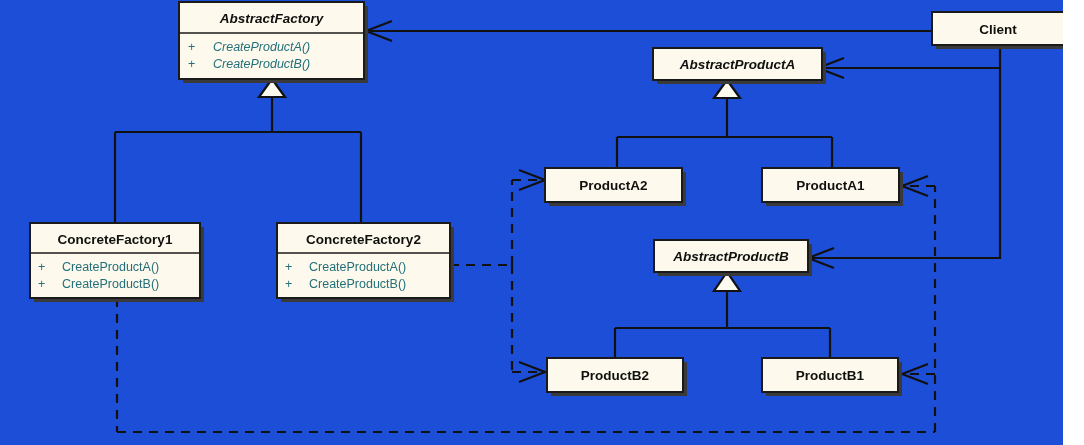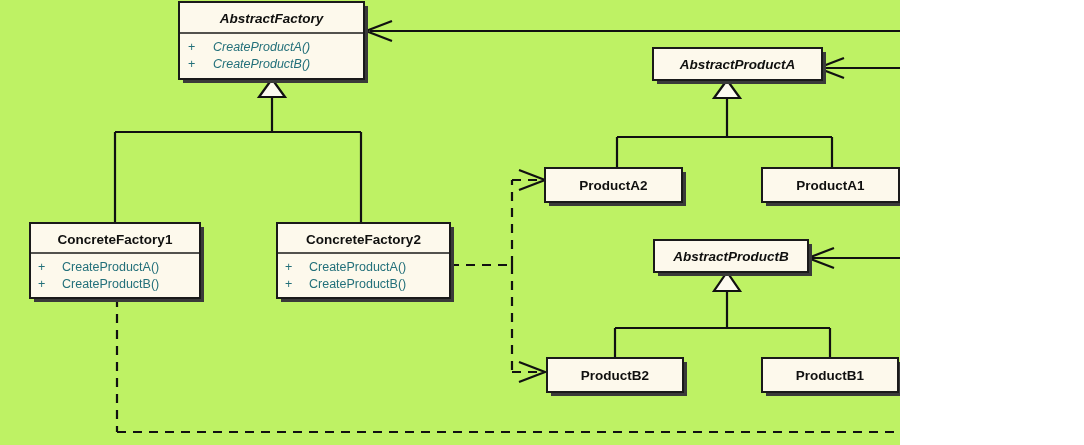--- a/index.html
+++ b/index.html
@@ -2,23 +2,23 @@
 <html><head>
 <meta charset="utf-8">
 <style>
   html, body {
     margin: 0;
     padding: 0;
     background: #ffffff;
   }
   #diagram-root {
     position: relative;
-    width: 900px;
+    width: 1063px;
     height: 445px;
-    background: #bef264;
+    background: #1d4ed8;
     font-family: "Liberation Sans", sans-serif;
     overflow: hidden;
   }
   svg#uml-canvas {
     position: absolute;
     left: 0;
     top: 0;
     width: 1084px;
     height: 445px;
   }

